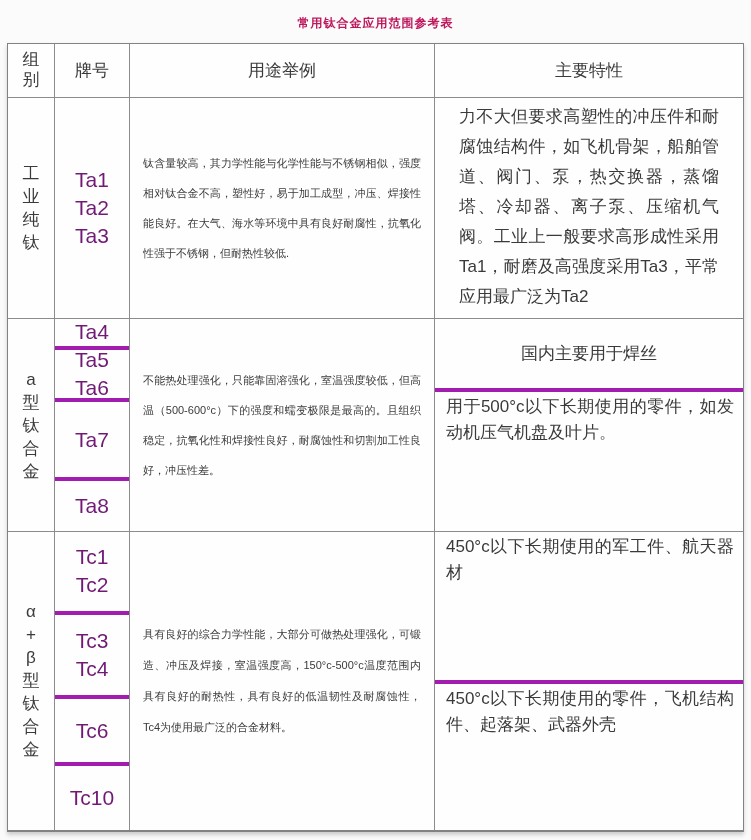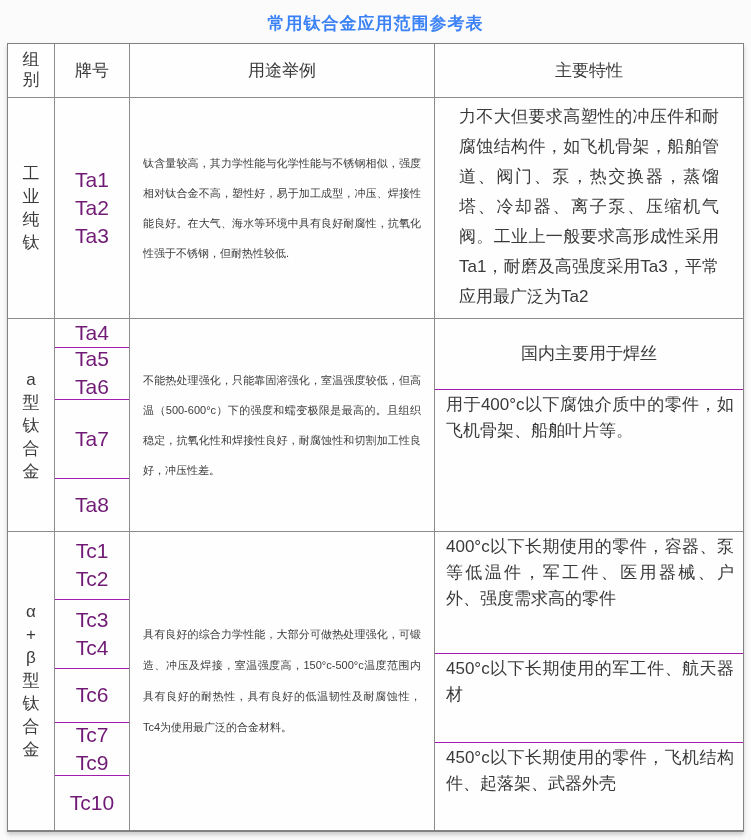--- a/index.html
+++ b/index.html
@@ -11,21 +11,21 @@
     overflow: hidden;
   }
   .page { position: relative; width: 751px; height: 840px; }
 
   .title-bar {
     height: 41px;
     display: flex; align-items: center; justify-content: center;
     padding-top: 6px;
   }
   .title-bar .title {
-    font-size: 17px; font-weight: bold; color: #3b82f6; letter-spacing: 1px; font-family: Liberation Serif, serif;
+    font-size: 12px; font-weight: bold; color: #be185d; letter-spacing: 1px; font-family: Liberation Serif, serif;
   }
 
   .table {
     position: absolute; left: 7px; top: 43px;
     width: 737px; height: 789px;
     border: 1px solid #828282;
     border-bottom-width: 2px;
     background: #fefefe;
     box-shadow: 0 3px 4px rgba(120,120,120,0.35);
     display: flex; flex-direction: column;
@@ -50,21 +50,21 @@
   .cell:first-child { border-left: none; }
 
   .group-cell {
     display: flex; flex-direction: column;
     align-items: center; justify-content: center;
     font-size: 17px; line-height: 23px; text-align: center;
     color: #3a3a3a;
   }
 
   .stack { display: flex; flex-direction: column; }
-  .subcell { border-bottom: 1px solid #a21caf; overflow: hidden; }
+  .subcell { border-bottom: 4px solid #a21caf; overflow: hidden; }
   .subcell:last-child { border-bottom: none; }
 
   .grade {
     display: flex; flex-direction: column;
     align-items: center; justify-content: center;
     font-size: 21px; line-height: 28px; color: #701a75;
   }
 
   .chars-cell {
     display: flex; align-items: center;
@@ -160,21 +160,21 @@
         </div>
         <div class="subcell grade" style="flex:53">
           <div>Ta8</div>
         </div>
       </div>
       <div class="cell chars-cell">
         <div class="txt">不能热处理强化，只能靠固溶强化，室温强度较低，但高温（500-600°c）下的强度和蠕变极限是最高的。且组织稳定，抗氧化性和焊接性良好，耐腐蚀性和切割加工性良好，冲压性差。</div>
       </div>
       <div class="cell stack">
         <div class="subcell use center" style="flex:27">国内主要用于焊丝</div>
-        <div class="subcell use" style="flex:53">用于400°c以下腐蚀介质中的零件，如飞机骨架、船舶叶片等。</div>
+        <div class="subcell use" style="flex:53">用于500°c以下长期使用的零件，如发动机压气机盘及叶片。</div>
       </div>
     </div>
 
     <div class="trow g3" style="height:299px">
       <div class="cell group-cell">
           <div>α</div>
           <div>+</div>
           <div>β</div>
           <div>型</div>
           <div>钛</div>
@@ -186,32 +186,27 @@
           <div>Tc1</div>
           <div>Tc2</div>
         </div>
         <div class="subcell grade" style="flex:69">
           <div>Tc3</div>
           <div>Tc4</div>
         </div>
         <div class="subcell grade" style="flex:54">
           <div>Tc6</div>
         </div>
-        <div class="subcell grade" style="flex:53">
-          <div>Tc7</div>
-          <div>Tc9</div>
-        </div>
         <div class="subcell grade" style="flex:55">
           <div>Tc10</div>
         </div>
       </div>
       <div class="cell chars-cell">
         <div class="txt">具有良好的综合力学性能，大部分可做热处理强化，可锻造、冲压及焊接，室温强度高，150°c-500°c温度范围内具有良好的耐热性，具有良好的低温韧性及耐腐蚀性，Tc4为使用最广泛的合金材料。</div>
       </div>
       <div class="cell stack">
-        <div class="subcell use" style="flex:78">400°c以下长期使用的零件，容器、泵等低温件，军工件、医用器械、户外、强度需求高的零件</div>
         <div class="subcell use" style="flex:56">450°c以下长期使用的军工件、航天器材</div>
         <div class="subcell use" style="flex:55">450°c以下长期使用的零件，飞机结构件、起落架、武器外壳</div>
       </div>
     </div>
 
   </div>
 </div>
 
 </body></html>

